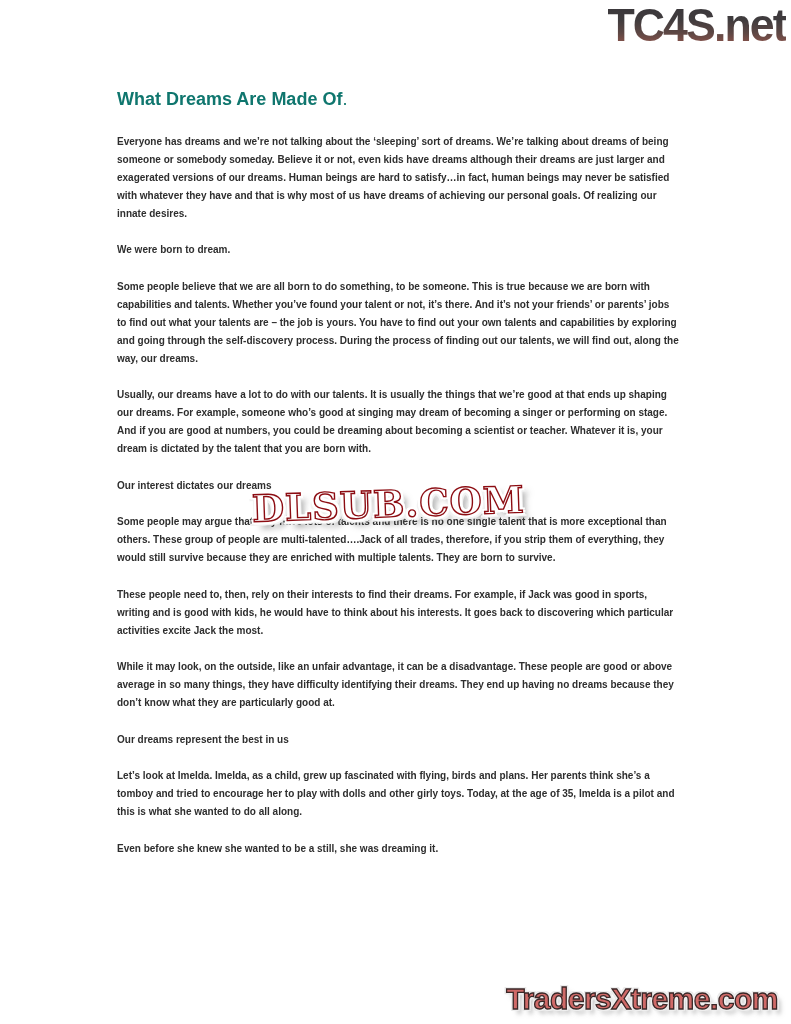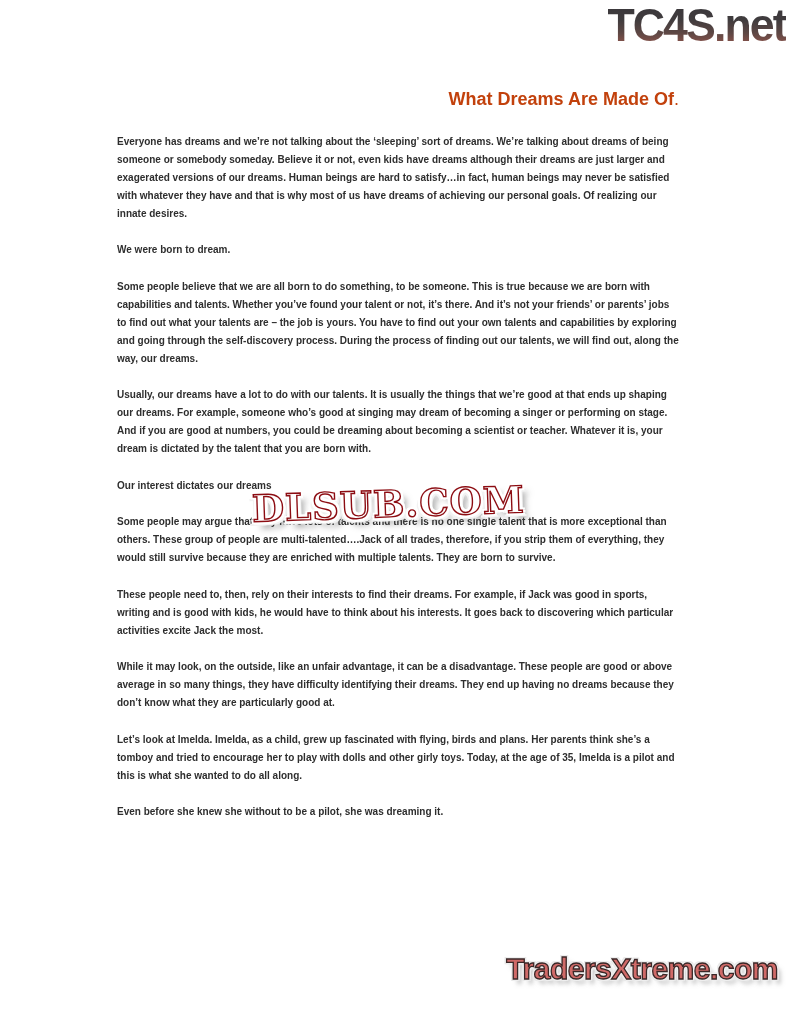--- a/index.html
+++ b/index.html
@@ -31,25 +31,25 @@
 
   
   .content {
     position: absolute;
     left: 117px; top: 89px;
     width: 562px;
     color: #2e2e2e;
   }
   .title {
     margin: 0 0 22px 0;
-    text-align: right;
+    text-align: left;
     font-size: 18px;
     line-height: 21.6px;
     font-weight: bold;
-    color: #c2410c;
+    color: #0f766e;
   }
   .title .period { font-weight: normal; }
   .content p {
     margin: 0 0 18.5px 0;
     font-size: 10px;
     line-height: 18px;
     font-weight: bold;
   }
 
   
@@ -72,21 +72,21 @@
       0 3px 0 #ffffff, 0 -3px 0 #ffffff,
       2.5px 2.5px 0 #ffffff, -2.5px 2.5px 0 #ffffff,
       2.5px -2.5px 0 #ffffff, -2.5px -2.5px 0 #ffffff,
       4px 4px 0 #f2f2f2, -4px 4px 0 #f2f2f2,
       6px 7px 6px rgba(90,90,90,0.55);
   }
 
   
   .tx-logo {
     position: absolute;
-    right: 13px; top: 952px;
+    right: 13px; top: 982px;
     font-family: "Liberation Sans", sans-serif;
     font-weight: bold;
     font-size: 30px;
     line-height: 1.1;
     letter-spacing: -0.5px;
     color: #d06a68;
     -webkit-text-stroke: 1.3px #3a2727;
     text-shadow:
       2px 0 0 #efefef, -2px 0 0 #efefef,
       0 2px 0 #efefef, 0 -2px 0 #efefef,
@@ -106,21 +106,22 @@
     <h1 class="title"><span>What Dreams Are Made Of</span><span class="period">.</span></h1>
 
     <p>Everyone has dreams and we’re not talking about the ‘sleeping’ sort of dreams. We’re talking about dreams of being someone or somebody someday. Believe it or not, even kids have dreams although their dreams are just larger and exagerated versions of our dreams. Human beings are hard to satisfy…in fact, human beings may never be satisfied with whatever they have and that is why most of us have dreams of achieving our personal goals. Of realizing our innate desires.</p>
     <p>We were born to dream.</p>
     <p>Some people believe that we are all born to do something, to be someone. This is true because we are born with capabilities and talents. Whether you’ve found your talent or not, it’s there. And it’s not your friends’ or parents’ jobs to find out what your talents are – the job is yours. You have to find out your own talents and capabilities by exploring and going through the self-discovery process. During the process of finding out our talents, we will find out, along the way, our dreams.</p>
     <p>Usually, our dreams have a lot to do with our talents. It is usually the things that we’re good at that ends up shaping our dreams. For example, someone who’s good at singing may dream of becoming a singer or performing on stage. And if you are good at numbers, you could be dreaming about becoming a scientist or teacher. Whatever it is, your dream is dictated by the talent that you are born with.</p>
     <p>Our interest dictates our dreams</p>
     <p>Some people may argue that they have lots of talents and there is no one single talent that is more exceptional than others. These group of people are multi-talented….Jack of all trades, therefore, if you strip them of everything, they would still survive because they are enriched with multiple talents. They are born to survive.</p>
     <p>These people need to, then, rely on their interests to find their dreams. For example, if Jack was good in sports, writing and is good with kids, he would have to think about his interests. It goes back to discovering which particular activities excite Jack the most.</p>
     <p>While it may look, on the outside, like an unfair advantage, it can be a disadvantage. These people are good or above average in so many things, they have difficulty identifying their dreams. They end up having no dreams because they don’t know what they are particularly good at.</p>
+    <p>Our dreams represent the best in us</p>
     <p>Let’s look at Imelda. Imelda, as a child, grew up fascinated with flying, birds and plans. Her parents think she’s a tomboy and tried to encourage her to play with dolls and other girly toys. Today, at the age of 35, Imelda is a pilot and this is what she wanted to do all along.</p>
-    <p>Even before she knew she without to be a pilot, she was dreaming it.</p>
+    <p>Even before she knew she wanted to be a still, she was dreaming it.</p>
   </div>
 
   <div class="watermark">DLSUB.COM</div>
 
   <div class="tx-logo">TradersXtreme.com</div>
 
 </div>
 
 </body></html>

